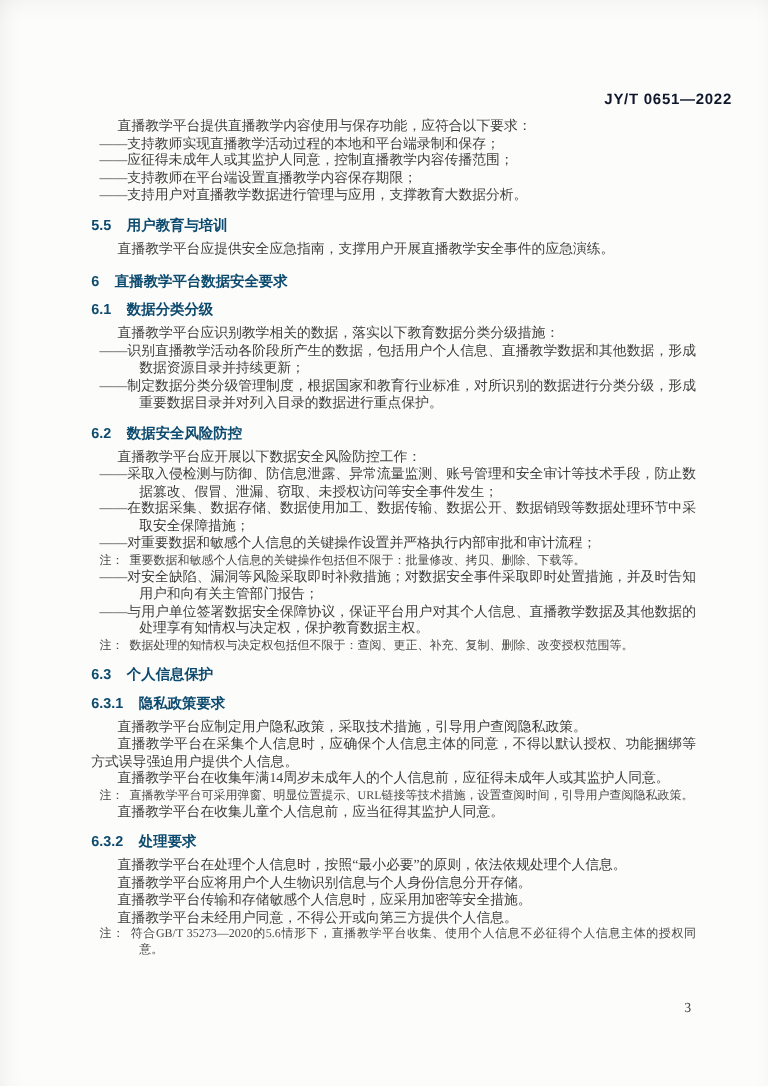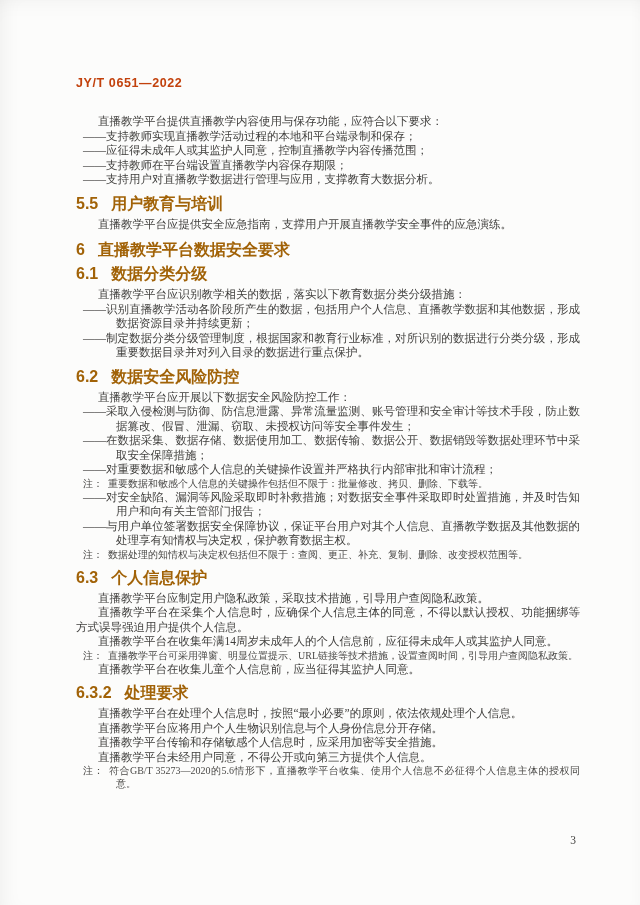--- a/index.html
+++ b/index.html
@@ -14,49 +14,49 @@
     box-sizing: border-box;
     background: #fcfcfb;
     padding: 76px 60px 0 76px;
     overflow: hidden;
     box-shadow: inset 16px 0 22px -16px rgba(0,0,0,0.07),
                 inset 0 16px 22px -16px rgba(0,0,0,0.05),
                 inset -10px 0 16px -12px rgba(0,0,0,0.04);
     color: #3f3e3c;
   }
   .doc-header {
-    text-align: left;
+    text-align: right;
     margin-right: -30px;
     font-family: "Liberation Sans", "DejaVu Sans", sans-serif;
     font-weight: bold;
     font-size: 12.5px;
     line-height: 14px;
     letter-spacing: 0.6px;
-    color: #c2410c;
+    color: #0f172a;
   }
   .doc-content {
-    margin-top: 24px;
+    margin-top: 8px;
     font-size: 11.5px;
     line-height: 14.5px;
     text-align: justify;
   }
   .blk { margin: 0; }
   .blk-paragraph { text-indent: 22px; }
   .blk-dash { padding-left: 40px; text-indent: -33px; }
   .blk-note {
     padding-left: 40px; text-indent: -33px;
     font-size: 10px; line-height: 13px;
     color: #4a4947;
   }
   .note-prefix { margin-right: 5px; }
   .blk-h1, .blk-h2, .blk-h3 {
     font-family: "Liberation Sans", "DejaVu Sans", sans-serif;
     font-weight: bold;
-    color: #a16207;
-    font-size: 16px;
+    color: #0c4a6e;
+    font-size: 12px;
     line-height: 14px;
     text-indent: 0;
     margin: 10px 0 6px 0;
   }
   .blk-h1 { margin: 12px 0 8px 0; }
   .hnum { margin-right: 13px; }
   .page-number {
     position: absolute;
     right: 64px; top: 834px;
     font-size: 11.5px;
@@ -85,20 +85,21 @@
       <div class="blk blk-h2"><span class="hnum">6.2</span><span>数据安全风险防控</span></div>
       <div class="blk blk-paragraph"><span>直播教学平台应开展以下数据安全风险防控工作：</span></div>
       <div class="blk blk-dash"><span>——</span><span>采取入侵检测与防御、防信息泄露、异常流量监测、账号管理和安全审计等技术手段，防止数据篡改、假冒、泄漏、窃取、未授权访问等安全事件发生；</span></div>
       <div class="blk blk-dash"><span>——</span><span>在数据采集、数据存储、数据使用加工、数据传输、数据公开、数据销毁等数据处理环节中采取安全保障措施；</span></div>
       <div class="blk blk-dash"><span>——</span><span>对重要数据和敏感个人信息的关键操作设置并严格执行内部审批和审计流程；</span></div>
       <div class="blk blk-note"><span class="note-prefix">注：</span><span>重要数据和敏感个人信息的关键操作包括但不限于：批量修改、拷贝、删除、下载等。</span></div>
       <div class="blk blk-dash"><span>——</span><span>对安全缺陷、漏洞等风险采取即时补救措施；对数据安全事件采取即时处置措施，并及时告知用户和向有关主管部门报告；</span></div>
       <div class="blk blk-dash"><span>——</span><span>与用户单位签署数据安全保障协议，保证平台用户对其个人信息、直播教学数据及其他数据的处理享有知情权与决定权，保护教育数据主权。</span></div>
       <div class="blk blk-note"><span class="note-prefix">注：</span><span>数据处理的知情权与决定权包括但不限于：查阅、更正、补充、复制、删除、改变授权范围等。</span></div>
       <div class="blk blk-h2"><span class="hnum">6.3</span><span>个人信息保护</span></div>
+      <div class="blk blk-h3"><span class="hnum">6.3.1</span><span>隐私政策要求</span></div>
       <div class="blk blk-paragraph"><span>直播教学平台应制定用户隐私政策，采取技术措施，引导用户查阅隐私政策。</span></div>
       <div class="blk blk-paragraph"><span>直播教学平台在采集个人信息时，应确保个人信息主体的同意，不得以默认授权、功能捆绑等方式误导强迫用户提供个人信息。</span></div>
       <div class="blk blk-paragraph"><span>直播教学平台在收集年满14周岁未成年人的个人信息前，应征得未成年人或其监护人同意。</span></div>
       <div class="blk blk-note"><span class="note-prefix">注：</span><span>直播教学平台可采用弹窗、明显位置提示、URL链接等技术措施，设置查阅时间，引导用户查阅隐私政策。</span></div>
       <div class="blk blk-paragraph"><span>直播教学平台在收集儿童个人信息前，应当征得其监护人同意。</span></div>
       <div class="blk blk-h3"><span class="hnum">6.3.2</span><span>处理要求</span></div>
       <div class="blk blk-paragraph"><span>直播教学平台在处理个人信息时，按照“最小必要”的原则，依法依规处理个人信息。</span></div>
       <div class="blk blk-paragraph"><span>直播教学平台应将用户个人生物识别信息与个人身份信息分开存储。</span></div>
       <div class="blk blk-paragraph"><span>直播教学平台传输和存储敏感个人信息时，应采用加密等安全措施。</span></div>
       <div class="blk blk-paragraph"><span>直播教学平台未经用户同意，不得公开或向第三方提供个人信息。</span></div>

